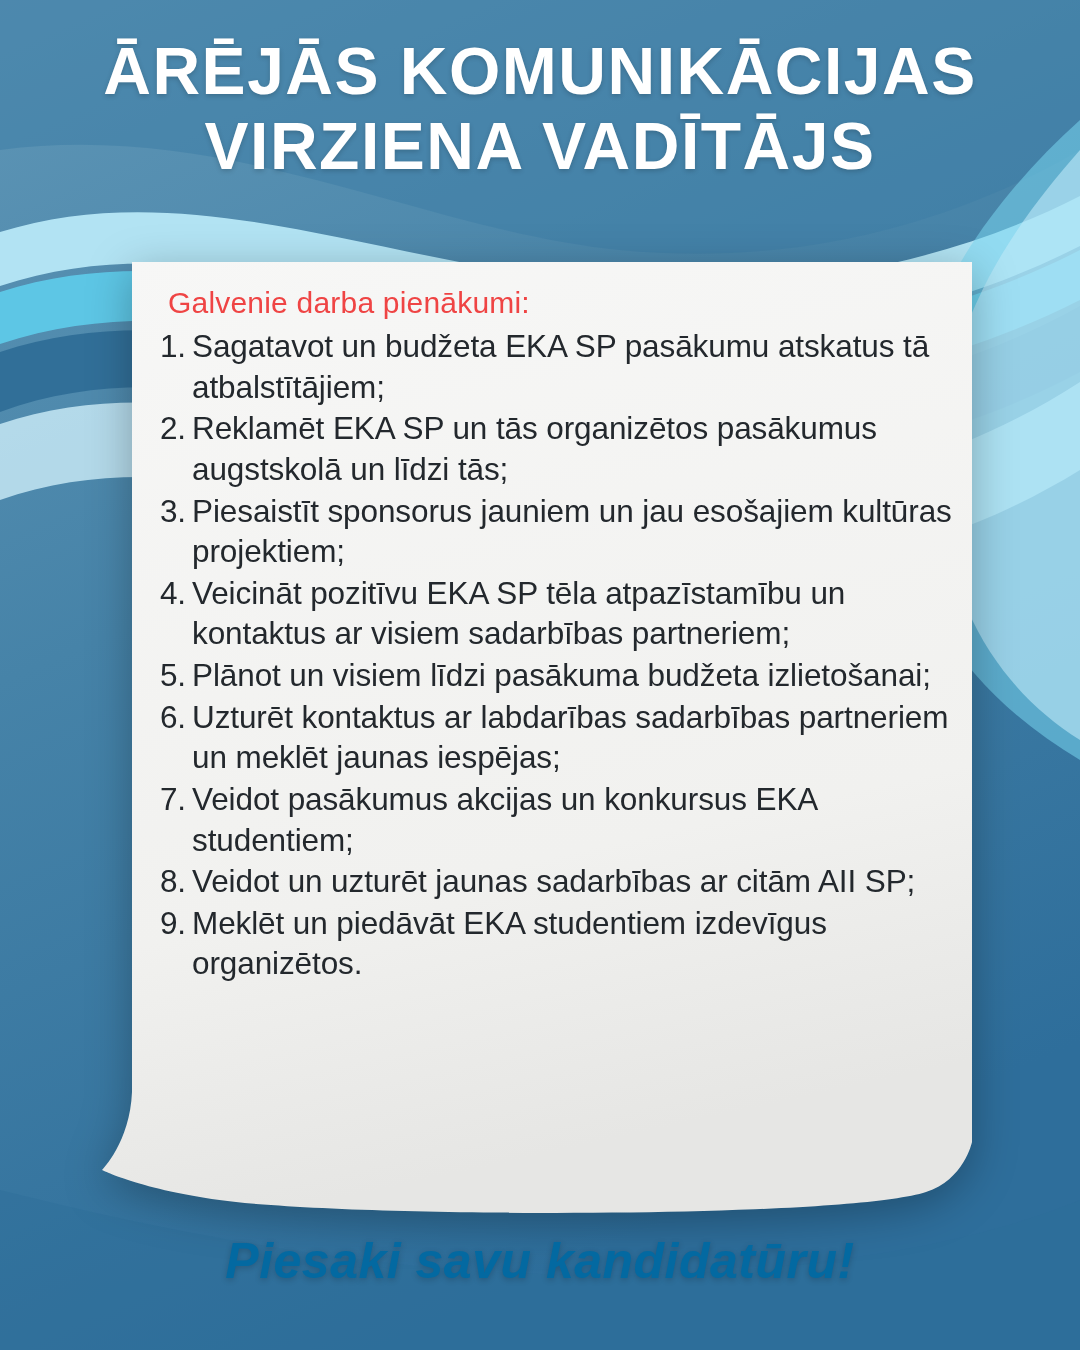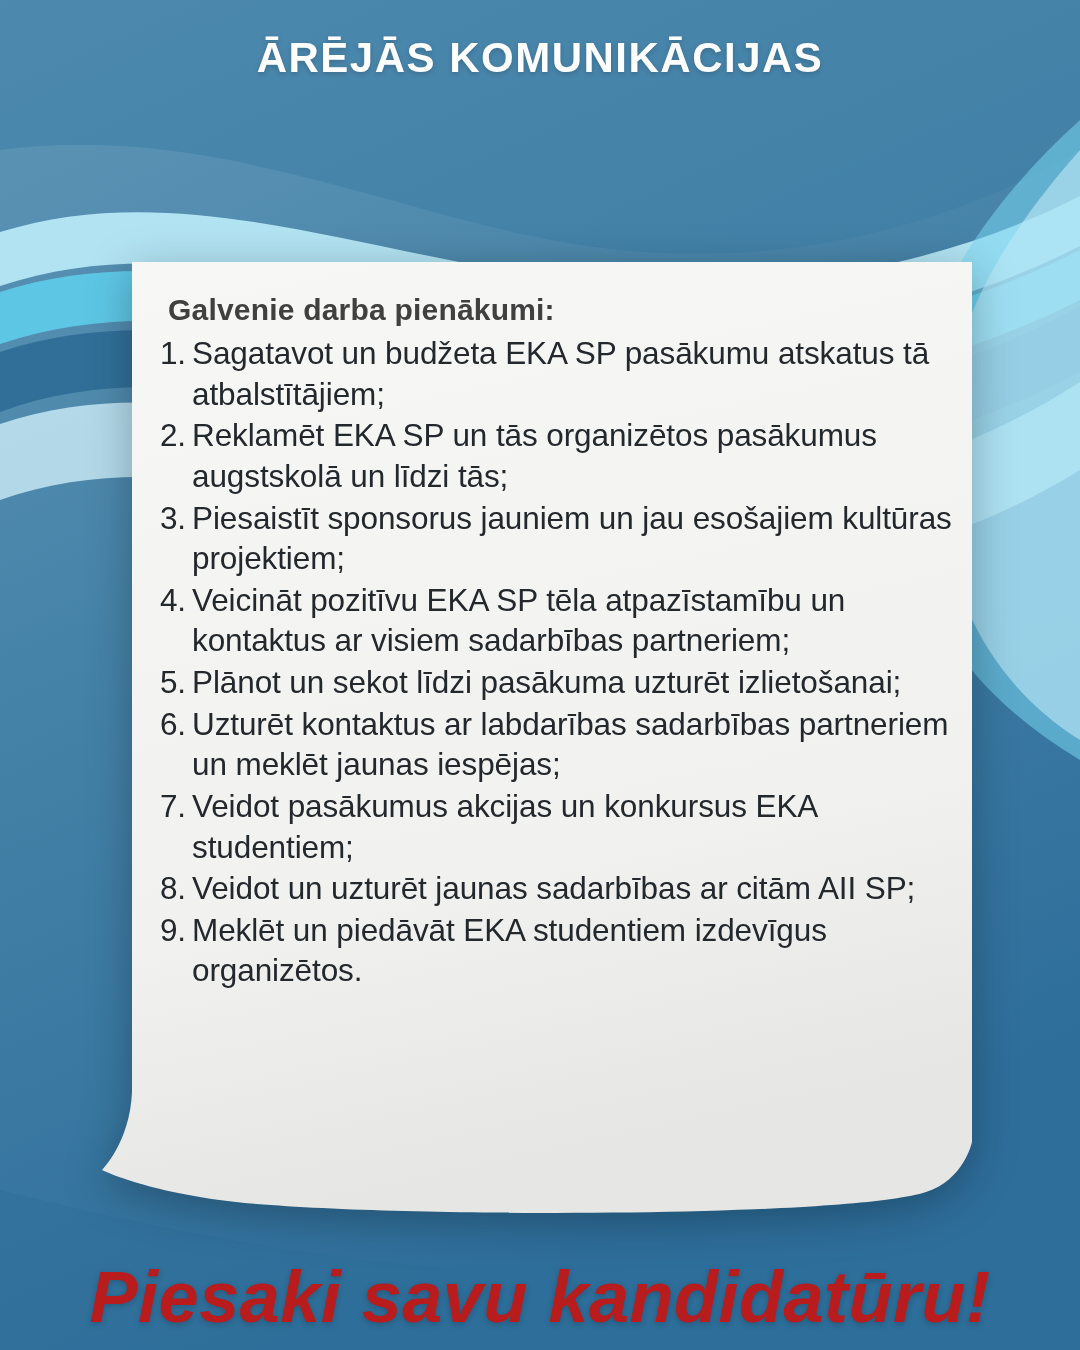--- a/index.html
+++ b/index.html
@@ -31,21 +31,21 @@
     top: 34px;
     left: 0;
     width: 1080px;
     text-align: center;
     z-index: 5;
   }
 
   .header .line {
     color: #ffffff;
     font-weight: 700;
-    font-size: 42px;
+    font-size: 66px;
     line-height: 1.14;
     letter-spacing: 1.5px;
     text-shadow: 0 2px 5px rgba(0,0,0,0.18);
     white-space: nowrap;
   }
 
   
   .paper-wrap {
     position: absolute;
     top: 262px;
@@ -65,23 +65,23 @@
     position: absolute;
     top: 0;
     left: 0;
     width: 930px;
     padding: 24px 44px 0 44px;
     color: #2b2f33;
   }
 
   .paper-title {
     font-size: 30px;
-    font-weight: 700;
-    color: #404040;
-    margin: 7px 0 6px 38px;
+    font-weight: 400;
+    color: #ef4444;
+    margin: 0 0 6px 38px;
     letter-spacing: 0.2px;
   }
 
   ol.duties {
     list-style: none;
     margin: 0;
     padding: 0;
   }
 
   ol.duties li {
@@ -111,27 +111,26 @@
     position: absolute;
     top: 1232px;
     left: 0;
     width: 1080px;
     text-align: center;
     z-index: 5;
   }
 
   .footer .cta {
     display: inline-block;
-    color: #b91c1c;
-    font-size: 72px;
+    color: #0369a1;
+    font-size: 50px;
     font-weight: 700;
     font-style: italic;
     letter-spacing: 0.5px;
     text-shadow: 0 2px 6px rgba(0,0,0,0.20);
-    margin-top: 24px;
   }
 </style>
 </head>
 <body>
 
 <svg id="wave-layer" viewBox="0 0 1080 1350" preserveAspectRatio="none" xmlns="http://www.w3.org/2000/svg">
   <defs>
     <linearGradient id="bgGrad" x1="0" y1="0" x2="0.35" y2="1">
       <stop offset="0%" stop-color="#5f96b6"></stop>
       <stop offset="45%" stop-color="#4683a8"></stop>
@@ -160,20 +159,21 @@
            C940,556 780,592 570,556 C370,522 180,436 0,500 Z" fill="#cdeef9" opacity="0.80"></path>
 
   <path d="M1080,120 C980,210 900,330 900,470 C900,610 980,700 1080,760 L1080,120 Z" fill="#79d6ef" opacity="0.55"></path>
   <path d="M1080,150 C1000,240 940,340 940,470 C940,600 1000,690 1080,740 L1080,150 Z" fill="#bfeaf8" opacity="0.60"></path>
 
   <path d="M0,1190 C240,1250 520,1300 820,1262 C940,1247 1020,1225 1080,1200 L1080,1350 L0,1350 Z" fill="#2d6d99" opacity="0.42"></path>
 </svg>
 
 <div class="header">
   <div class="line">ĀRĒJĀS  KOMUNIKĀCIJAS</div>
+  <div class="line">VIRZIENA VADĪTĀJS</div>
 </div>
 
 <div class="paper-wrap">
   <svg class="paper-shape" viewBox="0 0 930 955" preserveAspectRatio="none" xmlns="http://www.w3.org/2000/svg">
     <defs>
       <linearGradient id="paperGrad" x1="0" y1="0" x2="0.2" y2="1">
         <stop offset="0%" stop-color="#f7f7f6"></stop>
         <stop offset="70%" stop-color="#f1f1ef"></stop>
         <stop offset="100%" stop-color="#e6e6e4"></stop>
       </linearGradient>
@@ -197,21 +197,21 @@
       <li>
         <span class="num">3.</span>
         <span class="txt">Piesaistīt sponsorus jauniem un jau esošajiem kultūras projektiem;</span>
       </li>
       <li>
         <span class="num">4.</span>
         <span class="txt">Veicināt pozitīvu EKA SP tēla atpazīstamību un kontaktus ar visiem sadarbības partneriem;</span>
       </li>
       <li>
         <span class="num">5.</span>
-        <span class="txt">Plānot un sekot līdzi pasākuma uzturēt izlietošanai;</span>
+        <span class="txt">Plānot un visiem līdzi pasākuma budžeta izlietošanai;</span>
       </li>
       <li>
         <span class="num">6.</span>
         <span class="txt">Uzturēt kontaktus ar labdarības sadarbības partneriem un meklēt jaunas iespējas;</span>
       </li>
       <li>
         <span class="num">7.</span>
         <span class="txt">Veidot pasākumus akcijas un konkursus EKA studentiem;</span>
       </li>
       <li>

